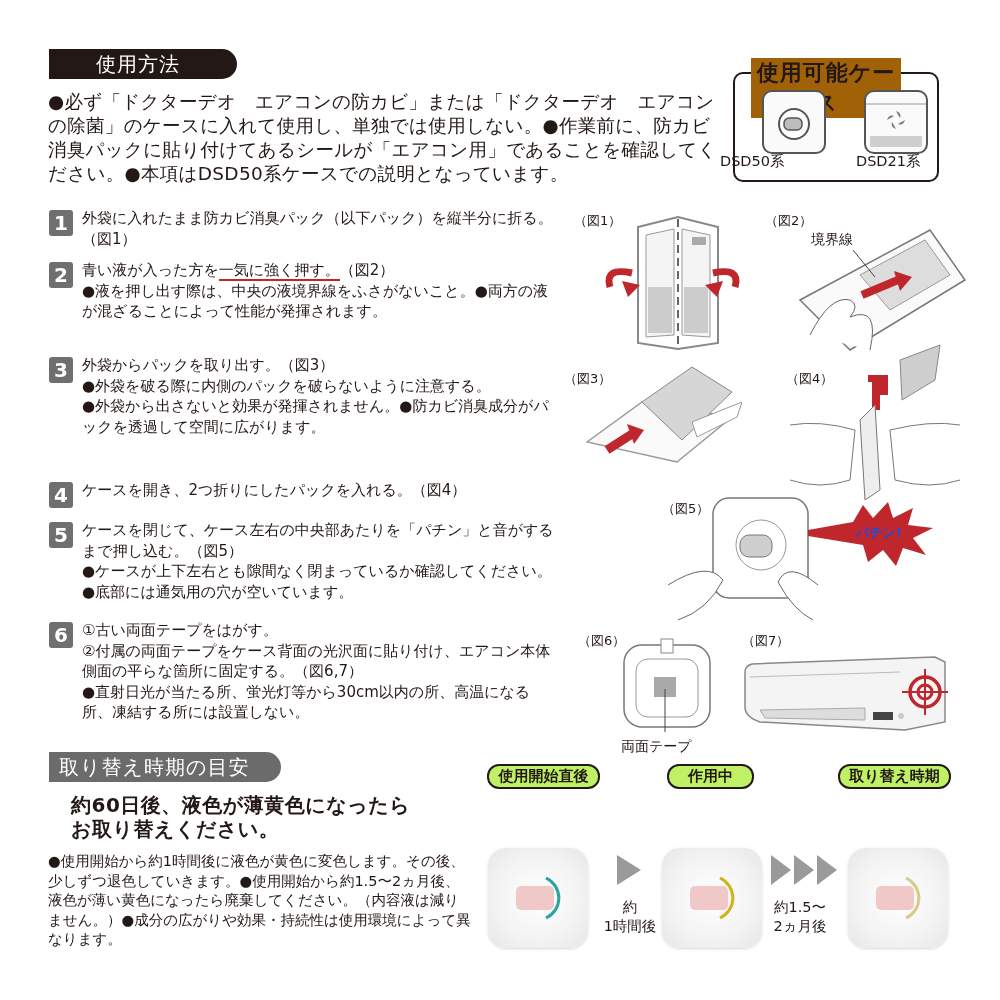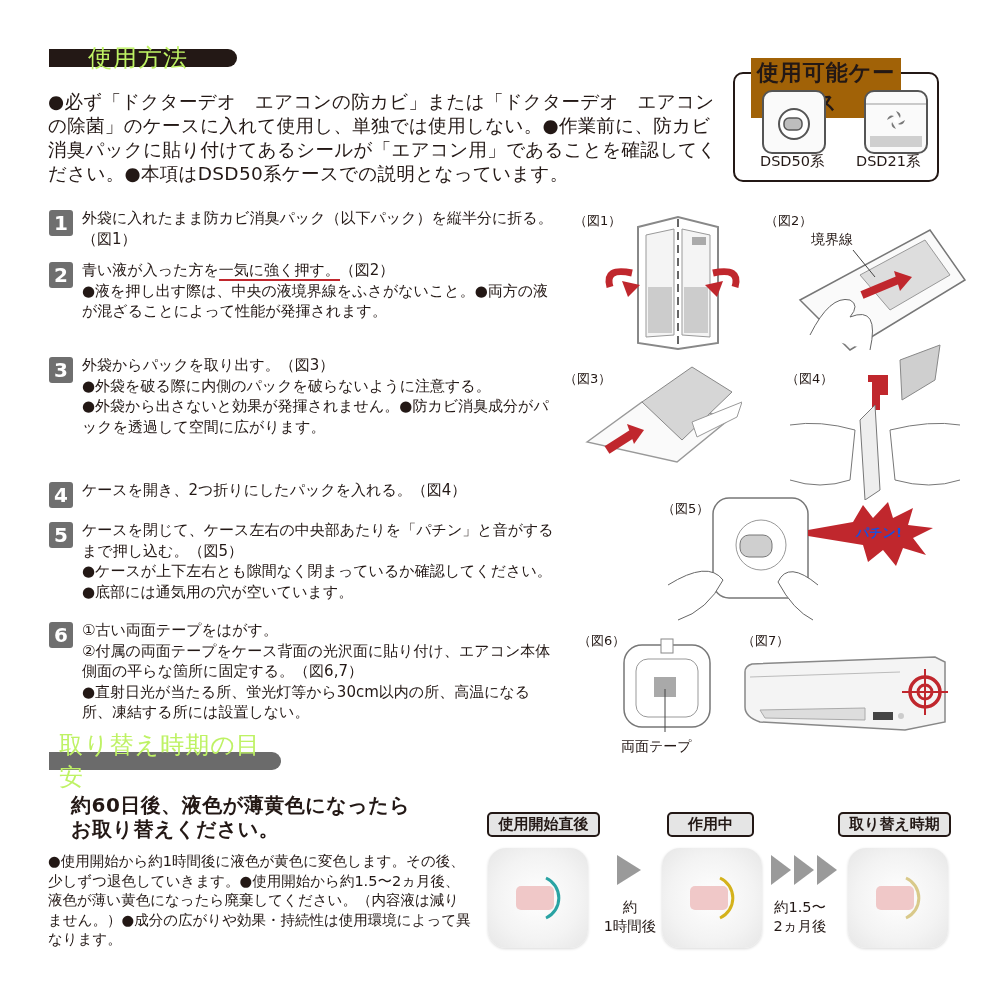--- a/index.html
+++ b/index.html
@@ -3,23 +3,23 @@
 <meta charset="utf-8">
 <style>
   * { box-sizing: border-box; margin: 0; padding: 0; }
   html, body { width: 1000px; height: 1000px; background: #ffffff; overflow: hidden; }
   body { position: relative; font-family: "DejaVu Sans", "Liberation Sans", sans-serif; color: #231815; }
 
   .abs { position: absolute; }
 
   
   .section-pill {
-    position: absolute; height: 18px; color: #bef264;
+    position: absolute; height: 30px; color: #ffffff;
     border-radius: 0 16px 16px 0; display: flex; align-items: center;
-    font-size: 24px; letter-spacing: 1px;
+    font-size: 20px; letter-spacing: 1px;
   }
   .pill-usage { left: 49px; top: 49px; width: 188px; background: #231815; justify-content: center; padding-right: 10px; }
   .pill-replace { left: 49px; top: 752px; width: 232px; background: #6b6b6b; padding-left: 10px; }
 
   .intro {
     position: absolute; left: 48px; top: 90px; width: 680px;
     font-size: 18.5px; line-height: 24px; font-weight: normal; letter-spacing: 0.3px;
   }
 
   
@@ -48,22 +48,22 @@
   
   .fig-label { position: absolute; font-size: 13px; color: #231815; }
   .fig { position: absolute; }
 
   
   .replace-head { position: absolute; left: 48px; top: 793px; width: 420px; font-size: 20px; line-height: 24px; font-weight: bold; letter-spacing: 0.5px; margin-left: 23px; }
   .replace-body { position: absolute; left: 48px; top: 852px; width: 425px; font-size: 14.5px; line-height: 19.5px; }
 
   
   .stage-tag {
-    position: absolute; top: 812px; height: 25px; border: 2px solid #231815; border-radius: 5px;
-    font-size: 15px; font-weight: bold; display: flex; align-items: center; justify-content: center; background:#e5e5e5;
+    position: absolute; top: 764px; height: 25px; border: 2px solid #231815; border-radius: 12px;
+    font-size: 15px; font-weight: bold; display: flex; align-items: center; justify-content: center; background:#bef264;
   }
   .stage-device {
     position: absolute; top: 848px; width: 100px; height: 100px; border-radius: 18px;
     background: radial-gradient(circle at 50% 50%, #ffffff 0%, #f3f3f3 60%, #e6e6e6 100%);
     box-shadow: 0 1px 3px rgba(0,0,0,0.15);
   }
   .stage-arrow-text { position: absolute; font-size: 14.5px; text-align: center; line-height: 19px; }
 </style>
 </head>
 <body>
@@ -76,21 +76,21 @@
 
 <div class="case-box"></div>
 <div class="case-box-title">使用可能ケース</div>
 
 <div class="case-item" style="left:762px;">
   <svg width="60" height="60" viewBox="0 0 60 60">
     <circle cx="30" cy="32" r="15" fill="#fff" stroke="#555" stroke-width="2"></circle>
     <rect x="20" y="26" width="18" height="12" rx="5" fill="#bdbdbd" stroke="#555" stroke-width="1.5"></rect>
   </svg>
 </div>
-<div class="case-label" style="left:760px;">DSD50系</div>
+<div class="case-label" style="left:720px;">DSD50系</div>
 
 <div class="case-item" style="left:864px;">
   <svg width="60" height="60" viewBox="0 0 60 60">
     <line x1="0" y1="12" x2="60" y2="12" stroke="#999" stroke-width="1"></line>
     <g transform="translate(30,28)" fill="#777">
       <path d="M0,-9 Q6,-7 4,-2 Z"></path>
         <path d="M9,0 Q7,6 2,4 Z"></path>
         <path d="M0,9 Q-6,7 -4,2 Z"></path>
         <path d="M-9,0 Q-7,-6 -2,-4 Z"></path>
       <circle r="2.5" fill="#fff"></circle>

